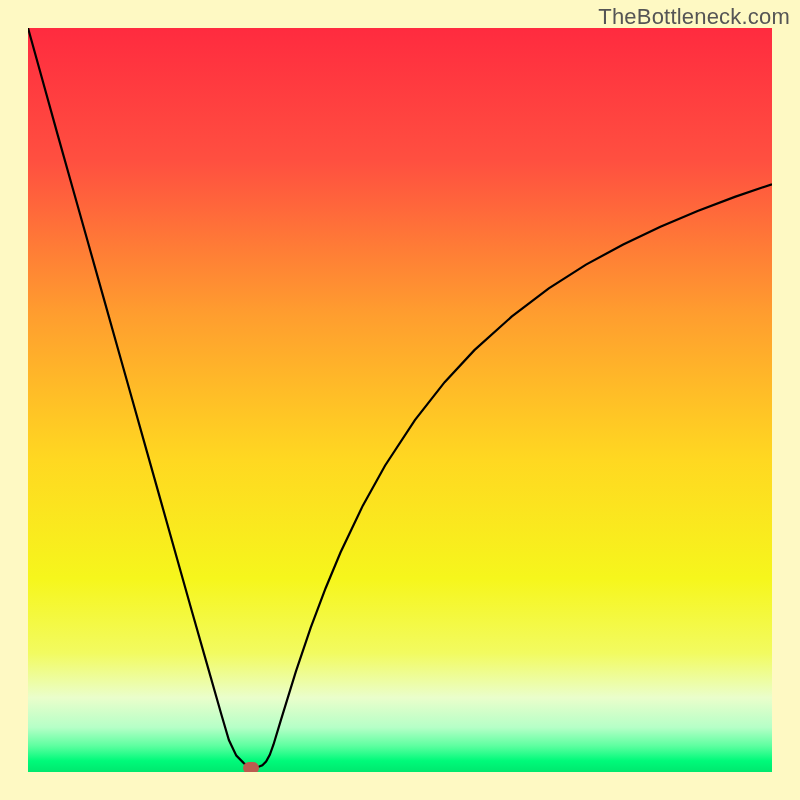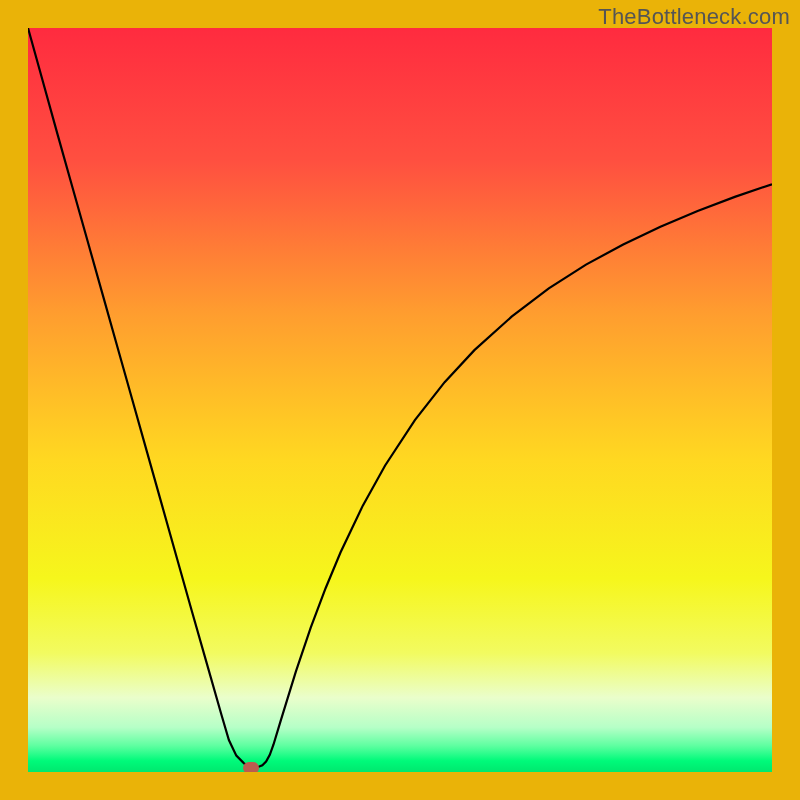--- a/index.html
+++ b/index.html
@@ -8,21 +8,21 @@
     width: 800px;
     height: 800px;
     overflow: hidden;
     background: #000;
     font-family: Arial, Helvetica, sans-serif;
   }
   .frame {
     position: relative;
     width: 800px;
     height: 800px;
-    background: #eab308;
+    background: #fef9c3;
   }
   .watermark {
     position: absolute;
     top: 4px;
     right: 10px;
     color: #555;
     font-size: 22px;
     font-weight: 500;
     letter-spacing: 0.2px;
     z-index: 5;

